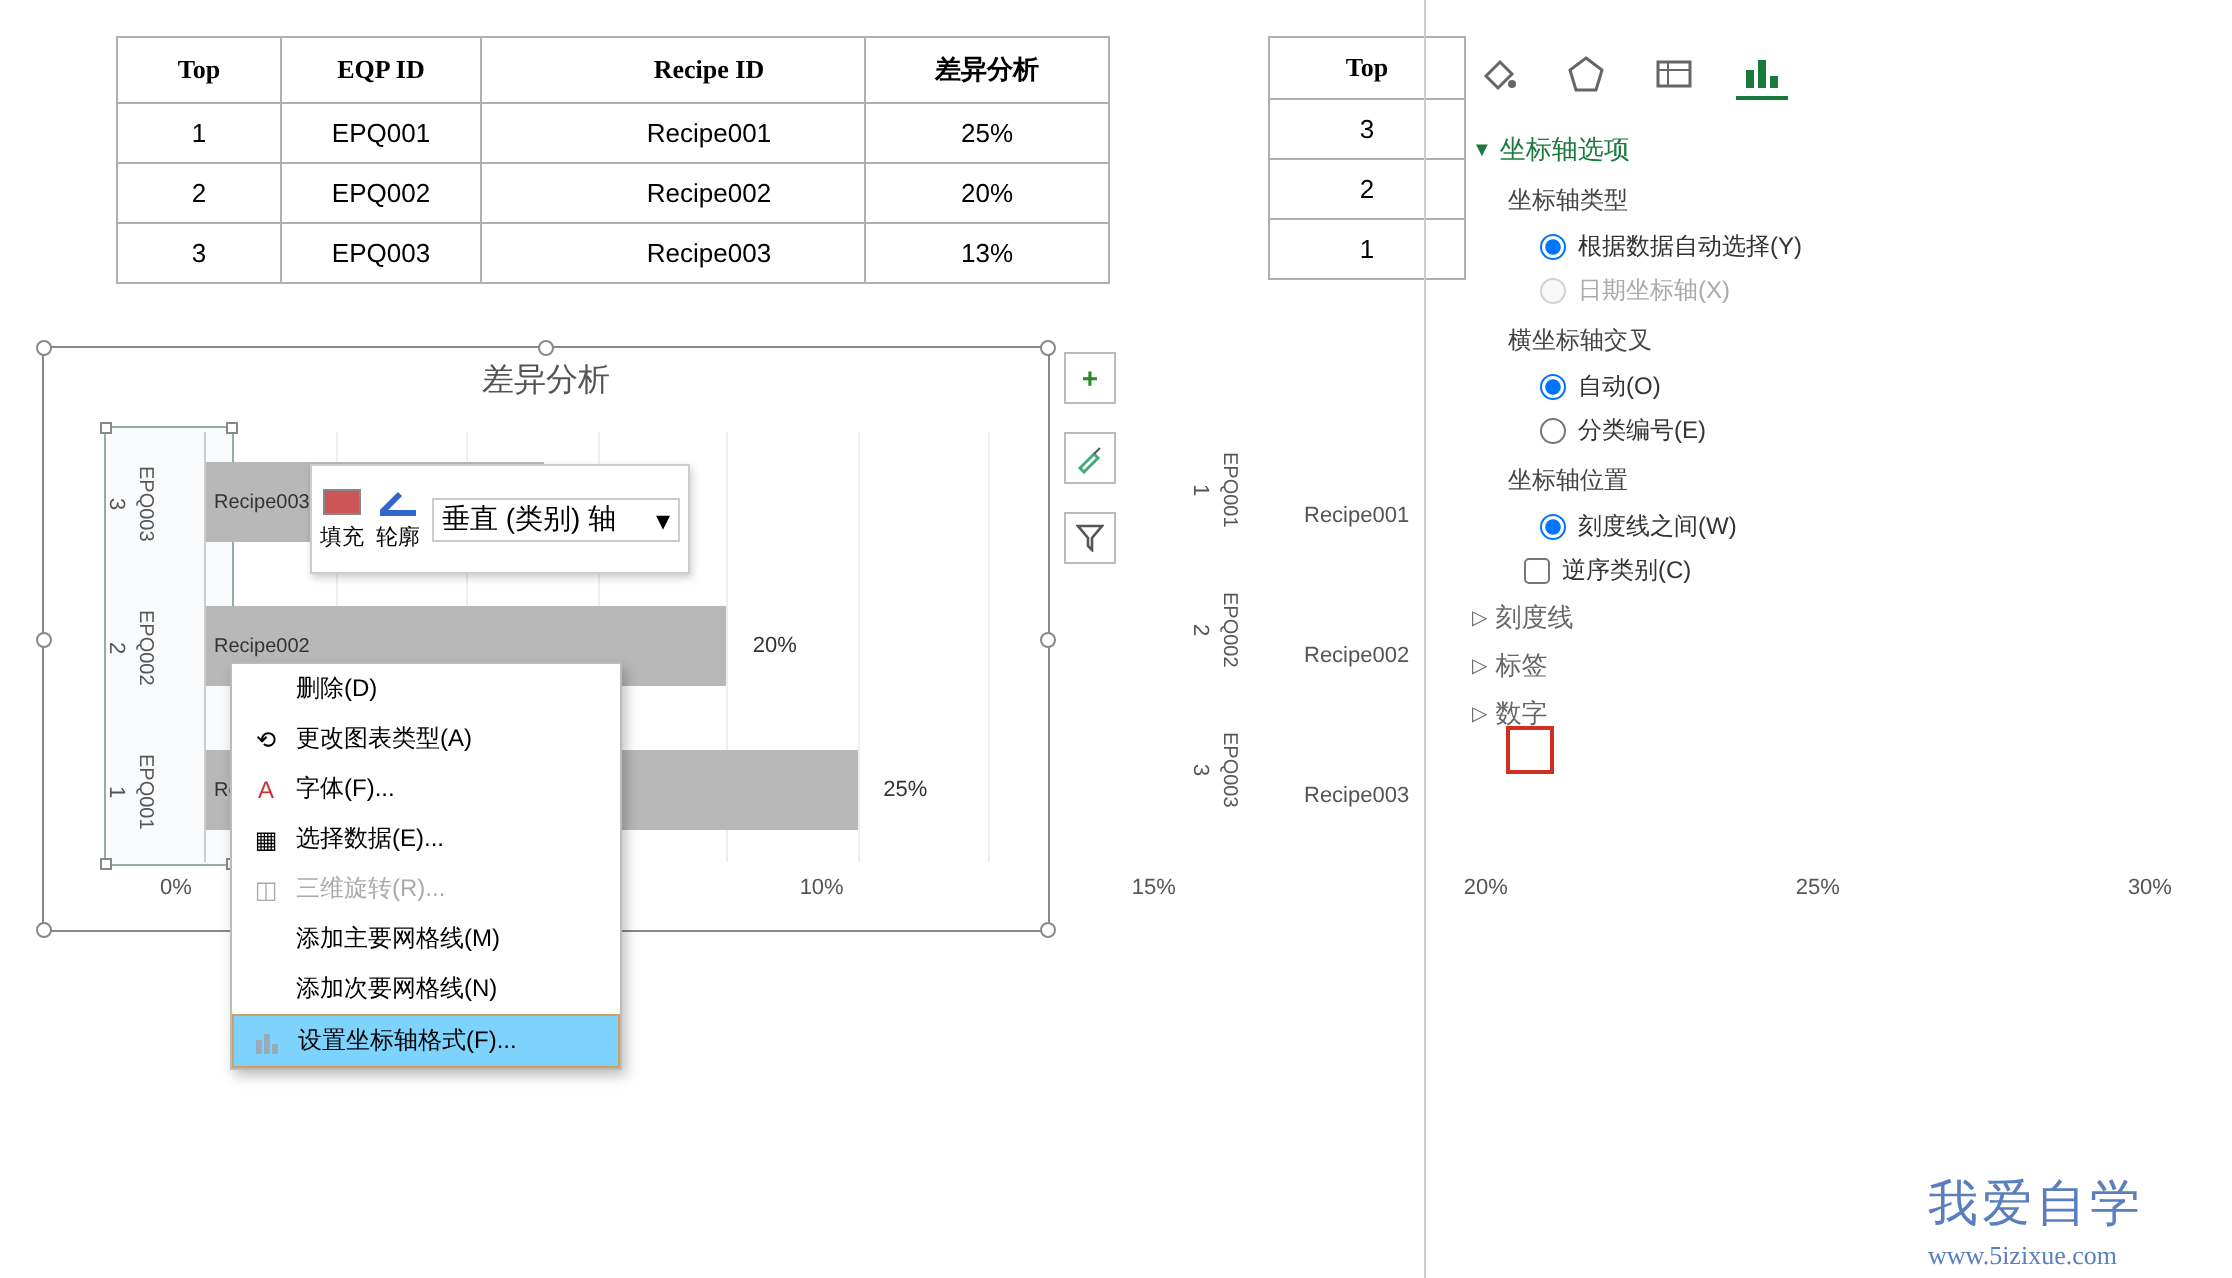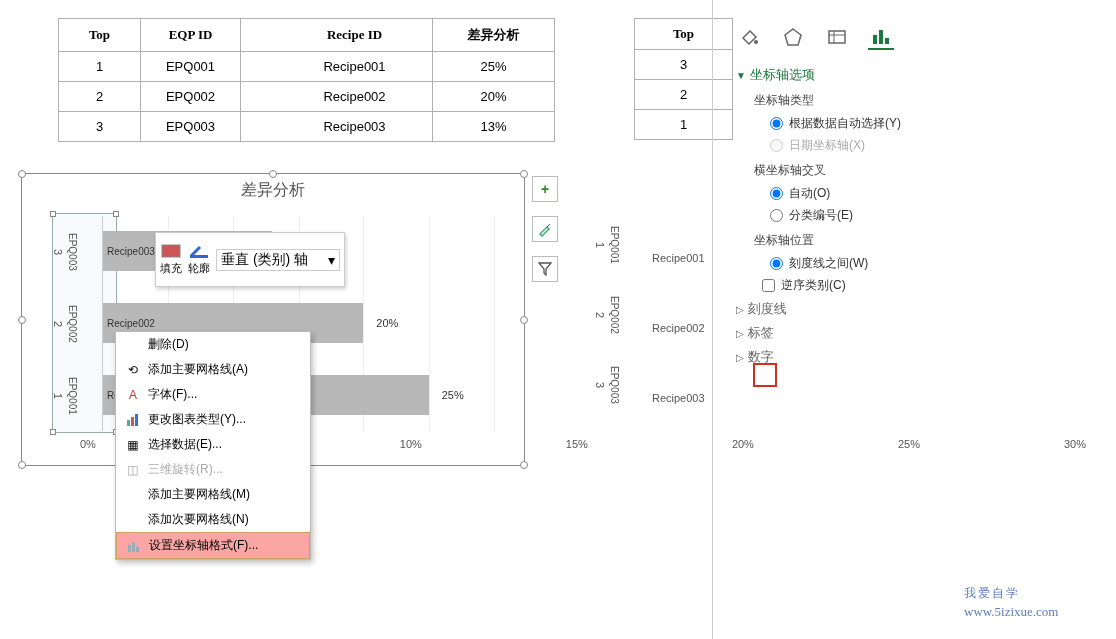--- a/index.html
+++ b/index.html
@@ -44,21 +44,21 @@
 .mini-toolbar { position: absolute; left: 115px; top: 232px; width: 190px; height: 55px; background: #fff; border: 1px solid #ccc; box-shadow: 1px 2px 4px rgba(0,0,0,0.2); display: flex; align-items: center; padding: 4px; gap: 6px; z-index: 50; margin-left: 40px; }
 .mini-col { display: flex; flex-direction: column; align-items: center; font-size: 11px; }
 .mini-swatch { width: 22px; height: 16px; margin-bottom: 2px; }
 .mini-dropdown { flex: 1; border: 1px solid #ccc; height: 22px; display: flex; align-items: center; padding: 0 4px; font-size: 14px; justify-content: space-between; }
 
 
 .ctx-menu { position: absolute; left: 115px; top: 331px; width: 196px; background: #fff; border: 1px solid #bbb; box-shadow: 2px 3px 6px rgba(0,0,0,0.25); z-index: 40; }
 .ctx-item { display: flex; align-items: center; padding: 4px 8px; font-size: 12px; cursor: pointer; }
 .ctx-ico { width: 18px; height: 16px; margin-right: 6px; display: flex; align-items: center; justify-content: center; font-size: 12px; }
 .ctx-item.disabled { color: #aaa; }
-.ctx-item.highlight { border: 1px solid #d0a060; background: #fca5a5; }
+.ctx-item.highlight { border: 1px solid #d0a060; background: #7dd3fc; }
 
 
 .side-btns { position: absolute; left: 532px; top: 176px; display: flex; flex-direction: column; gap: 14px; }
 .side-btn { width: 26px; height: 26px; border: 1px solid #bbb; background: #fff; display: flex; align-items: center; justify-content: center; font-size: 14px; cursor: pointer; }
 
 
 .divider-v { position: absolute; left: 712px; top: 0; height: 100%; border-left: 1px solid #ccc; }
 .fmt-panel { position: absolute; left: 736px; top: 0; width: 370px; }
 .fmt-tabs { display: flex; gap: 24px; margin-top: 0px; margin-bottom: 10px; font-size: 12px; }
 .icon-row { display: flex; gap: 18px; margin: 10px 0 16px 0; }
@@ -68,21 +68,21 @@
 .section-hdr.collapsed { color: #666; }
 .group-label { font-size: 12px; color: #444; margin: 8px 0 6px 18px; }
 .radio-row { display: flex; align-items: center; margin: 5px 0 5px 34px; font-size: 12px; color: #333; }
 .radio-row.disabled { color: #aaa; }
 .radio-row input { margin-right: 6px; }
 .check-row { display: flex; align-items: center; margin: 5px 0 5px 26px; font-size: 12px; color: #333; }
 .red-box { position: absolute; border: 2px solid #d03020; width: 24px; height: 24px; }
 
 
 .wm { position: absolute; left: 964px; top: 585px; color: #5a7fbf; font-family: "KaiTi","STKaiti",serif; }
-.wm .l1 { font-size: 12px; letter-spacing: 2px; }
+.wm .l1 { font-size: 25px; letter-spacing: 2px; }
 .wm .l2 { font-size: 13px; margin-top: 2px; }
 
 .axis-sel { position: absolute; border: 1.5px solid #9aa; background: rgba(200,210,230,0.1); }
 .axis-sel .h { position: absolute; width: 6px; height: 6px; background: #fff; border: 1px solid #888; }
 
 
 .pct-cover { position: absolute; background: #fff; }
 
 </style>
 </head>
@@ -255,35 +255,25 @@
 
 <div class="pct-cover" style="left:255px;top:240px;width:40px;height:14px"></div>
 
 <div class="ctx-menu">
   <div class="ctx-item">
       <span class="ctx-ico"></span>
       <span>删除(D)</span>
     </div>
   <div class="ctx-item">
       <span class="ctx-ico">⟲</span>
-      <span>添加主要网格线(A)</span>
+      <span>更改图表类型(A)</span>
     </div>
   <div class="ctx-item">
       <span class="ctx-ico" style="color:#c33">A</span>
       <span>字体(F)...</span>
-    </div>
-  <div class="ctx-item">
-      <span class="ctx-ico">
-        <svg width="14" height="12">
-          <rect x="1" y="6" width="3" height="6" fill="#5a9"></rect>
-          <rect x="5" y="3" width="3" height="9" fill="#c55"></rect>
-          <rect x="9" y="0" width="3" height="12" fill="#37c"></rect>
-        </svg>
-      </span>
-      <span>更改图表类型(Y)...</span>
     </div>
   <div class="ctx-item">
       <span class="ctx-ico">▦</span>
       <span>选择数据(E)...</span>
     </div>
   <div class="ctx-item disabled">
       <span class="ctx-ico">◫</span>
       <span>三维旋转(R)...</span>
     </div>
   <div class="ctx-item">

